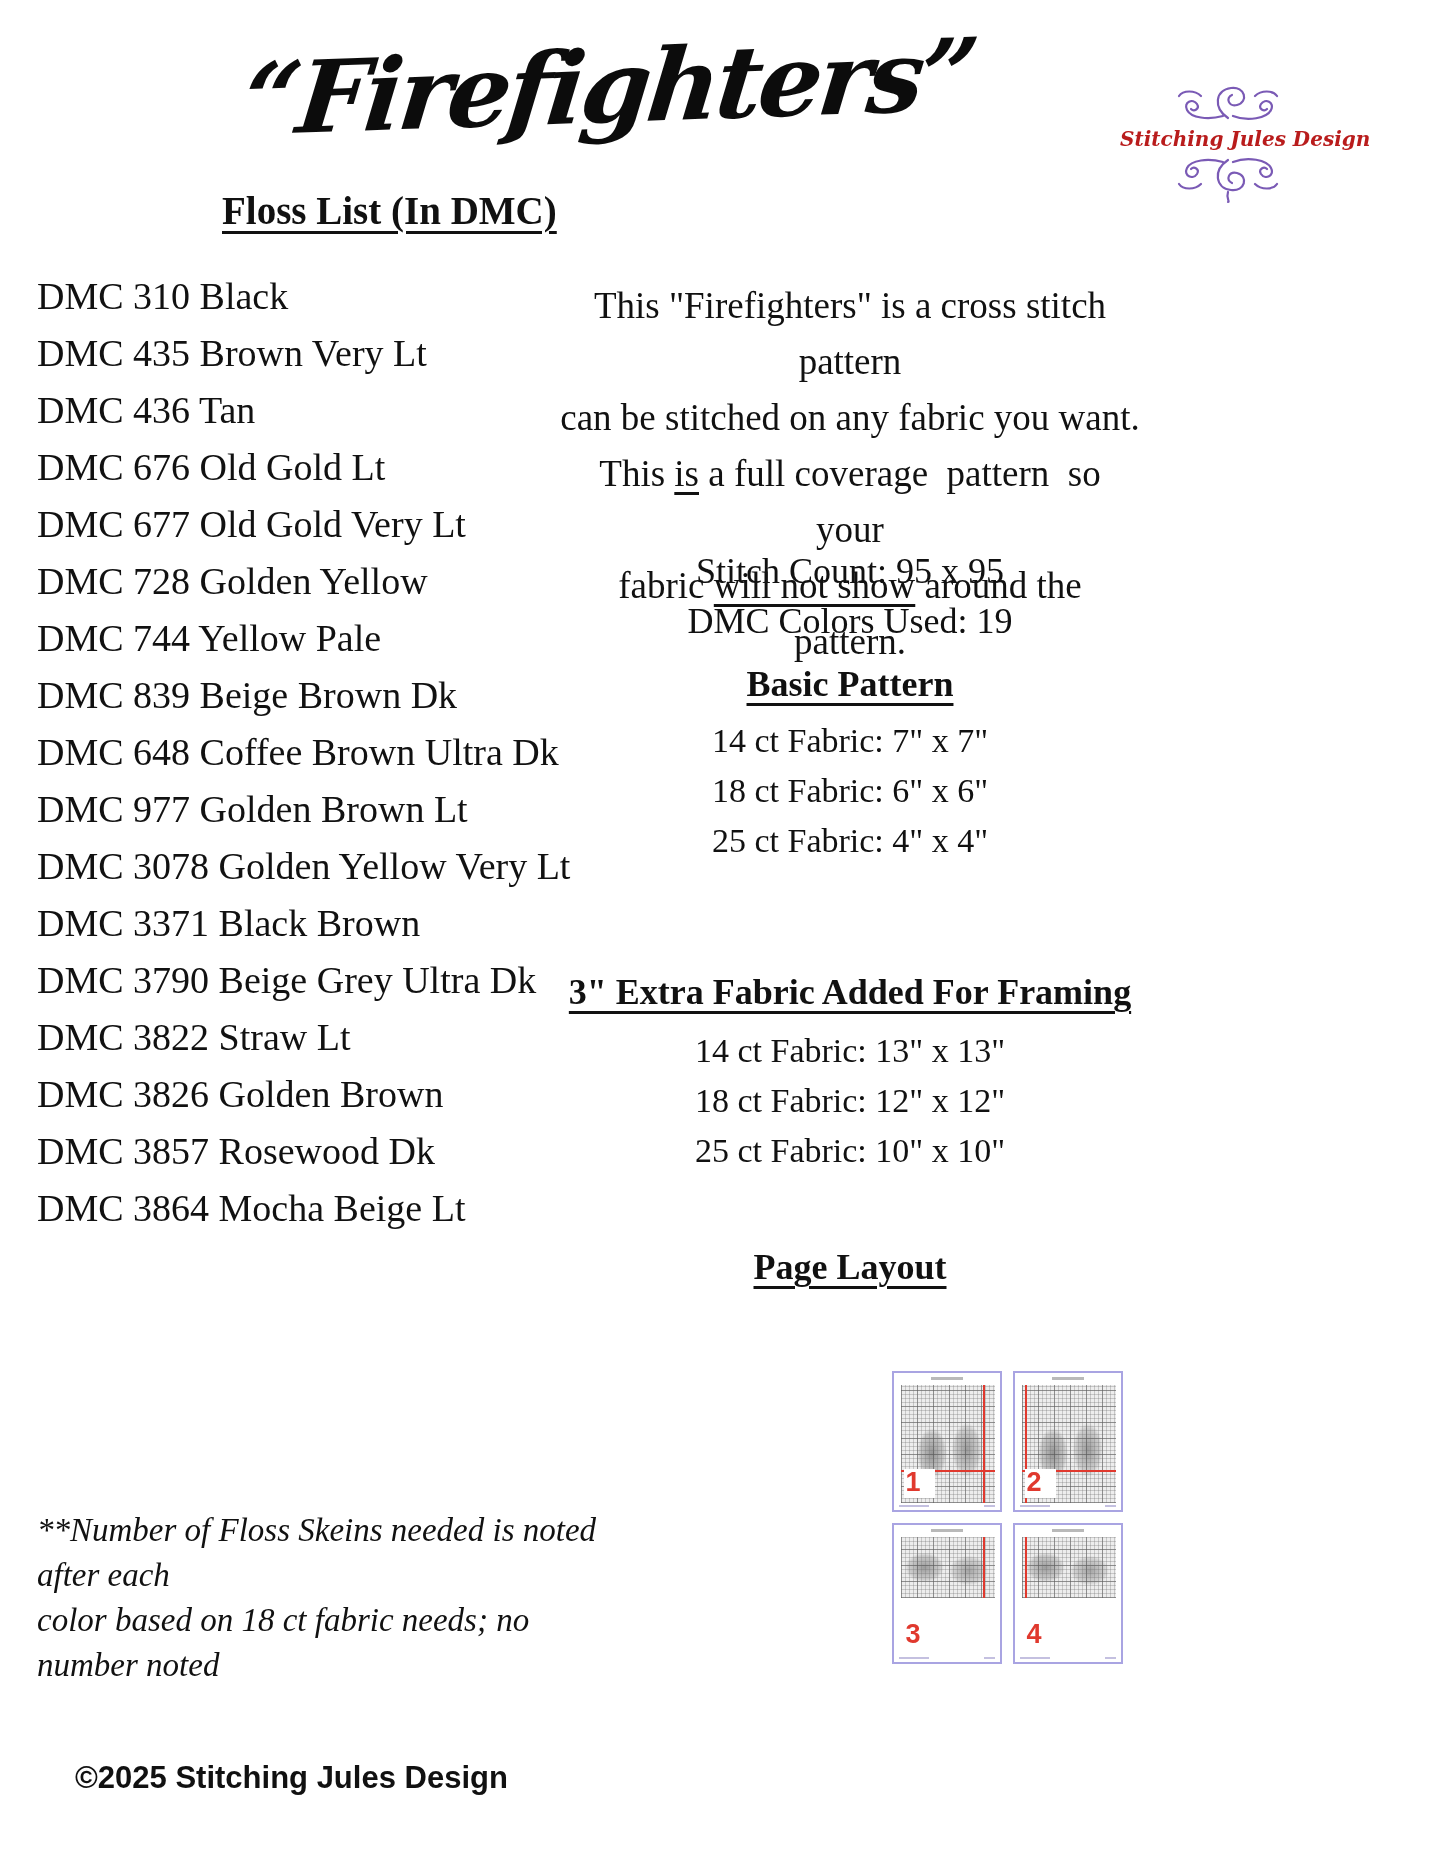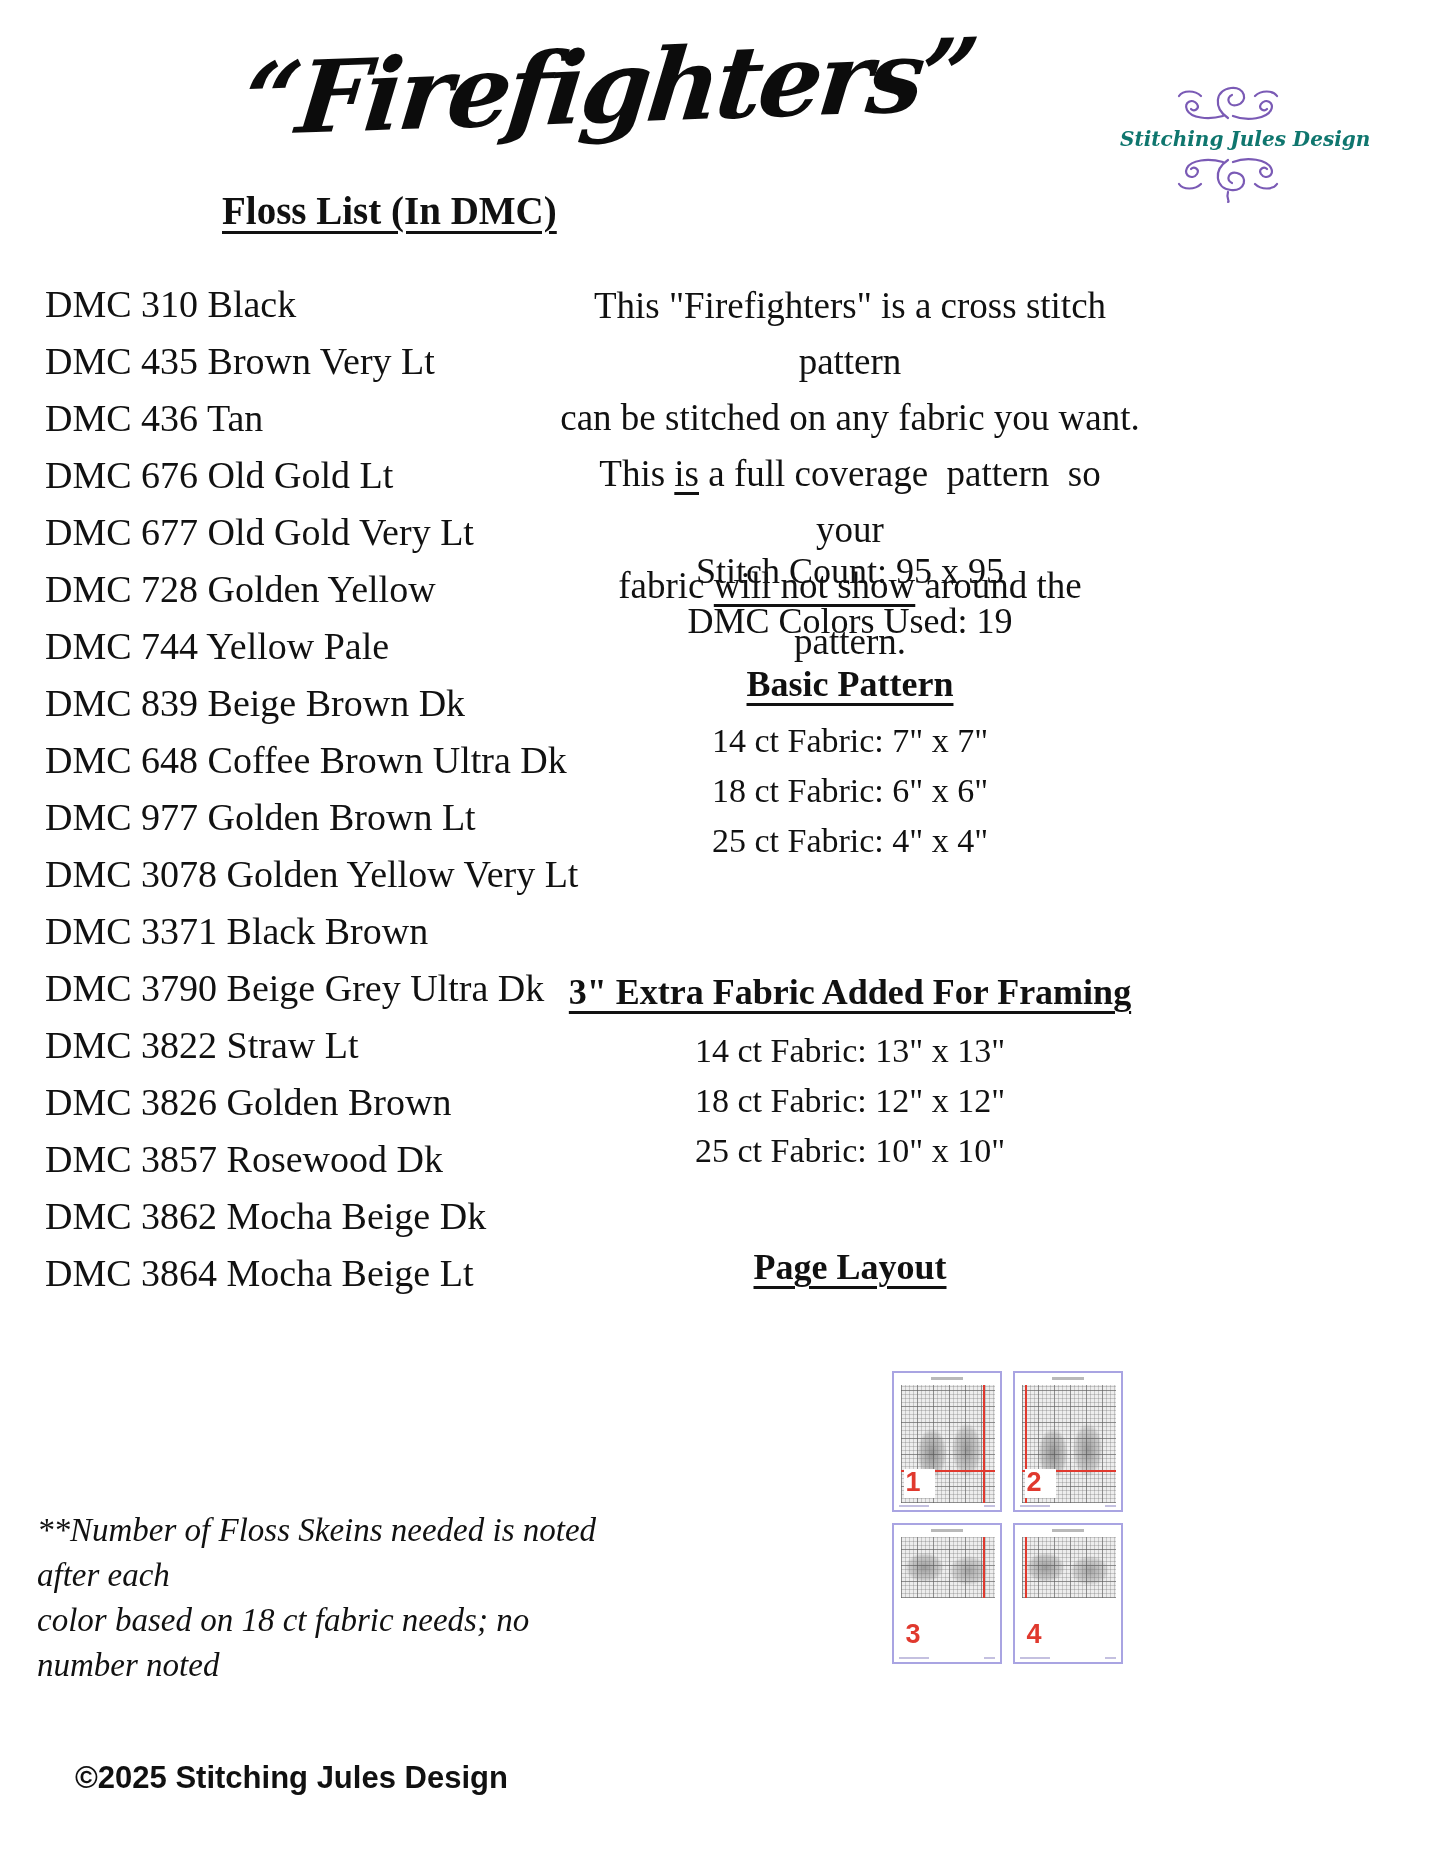--- a/index.html
+++ b/index.html
@@ -23,21 +23,21 @@
     font-family:"DejaVu Serif","Liberation Serif",serif;
     white-space:nowrap;margin:1px 0;
   }
   
   .floss-heading{
     position:absolute;left:222px;top:188px;
     font-size:39px;font-weight:bold;
     text-decoration:underline;text-decoration-thickness:3px;text-underline-offset:7px;
   }
   .floss-list{
-    position:absolute;left:37px;top:268px;margin:8px;padding:0;list-style:none;
+    position:absolute;left:37px;top:268px;margin:0;padding:0;list-style:none;
     font-size:38px;line-height:57px;
   }
   
   .rc{position:absolute;left:558px;width:584px;text-align:center;}
   .description{top:278px;font-size:37px;line-height:56px;}
   .description div{white-space:pre-wrap;}
   .u{text-decoration:underline;text-decoration-thickness:3px;text-underline-offset:6px;}
   .counts{top:546px;font-size:36px;line-height:50px;}
   .sec-heading{
     font-size:36px;font-weight:bold;
@@ -110,21 +110,21 @@
 <div class="logo">
   <svg class="flourish" width="150" height="48" viewBox="0 0 150 48">
     <g fill="none" stroke="#7a5ab5" stroke-width="2.2" stroke-linecap="round">
       <path d="M75 40 C60 30 62 12 78 10 C92 8 96 24 84 27 C76 29 72 20 79 17"></path>
       <path d="M70 38 C55 42 38 40 34 32 C30 24 40 20 44 26 C47 31 41 34 38 31"></path>
       <path d="M80 38 C95 44 114 40 118 32 C122 24 112 20 108 26 C105 31 111 34 114 31"></path>
       <path d="M48 18 C42 12 30 12 26 18"></path>
       <path d="M102 18 C108 12 120 12 124 18"></path>
     </g>
   </svg>
-  <div class="logo-text" style="color:#0f766e;">Stitching Jules Design</div>
+  <div class="logo-text" style="color:#b91c1c;">Stitching Jules Design</div>
   <svg class="flourish" width="150" height="52" viewBox="0 0 150 52">
     <g fill="none" stroke="#7a5ab5" stroke-width="2.2" stroke-linecap="round">
       <path d="M75 8 C60 18 62 36 78 38 C92 40 96 24 84 21 C76 19 72 28 79 31"></path>
       <path d="M70 10 C55 6 38 8 34 16 C30 24 40 28 44 22 C47 17 41 14 38 17"></path>
       <path d="M80 10 C95 4 114 8 118 16 C122 24 112 28 108 22 C105 17 111 14 114 17"></path>
       <path d="M48 32 C42 38 30 38 26 32"></path>
       <path d="M102 32 C108 38 120 38 124 32"></path>
       <path d="M75 40 C73 46 77 50 75 50"></path>
     </g>
   </svg>
@@ -141,21 +141,20 @@
   <li>DMC 744 Yellow Pale</li>
   <li>DMC 839 Beige Brown Dk</li>
   <li>DMC 648 Coffee Brown Ultra Dk</li>
   <li>DMC 977 Golden Brown Lt</li>
   <li>DMC 3078 Golden Yellow Very Lt</li>
   <li>DMC 3371 Black Brown</li>
   <li>DMC 3790 Beige Grey Ultra Dk</li>
   <li>DMC 3822 Straw Lt</li>
   <li>DMC 3826 Golden Brown</li>
   <li>DMC 3857 Rosewood Dk</li>
-  <li>DMC 3862 Mocha Beige Dk</li>
   <li>DMC 3864 Mocha Beige Lt</li>
 </ul>
 
 <div class="rc description">
     <div><span>This "Firefighters" is a cross stitch pattern</span></div>
     <div><span>can be stitched on any fabric you want.</span></div>
     <div><span>This </span><span class="u">is</span><span> a full coverage  pattern  so  your</span></div>
     <div><span>fabric </span><span class="u">will not show</span><span> around the pattern.</span></div>
   </div>
 

